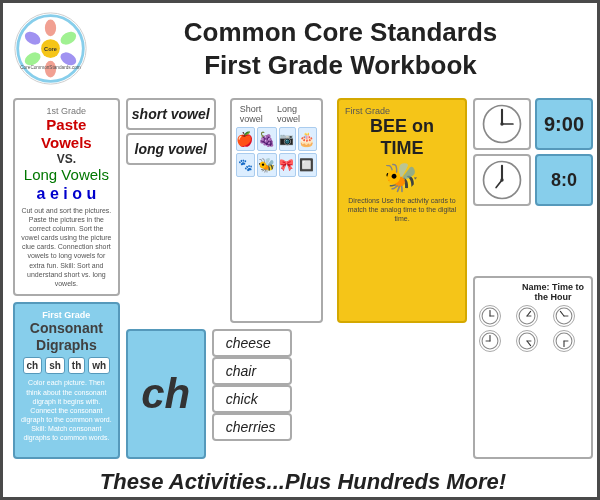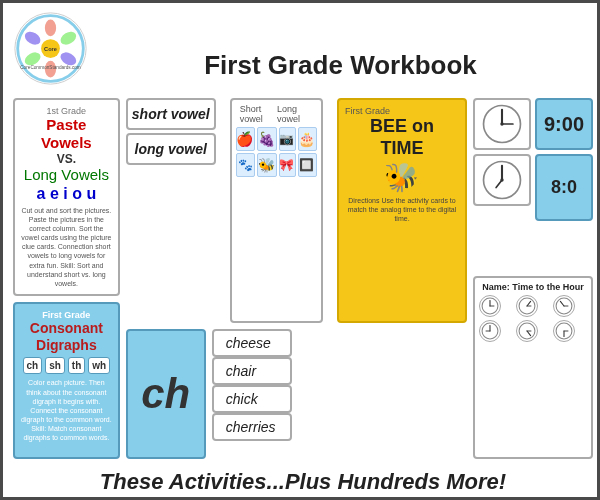--- a/index.html
+++ b/index.html
@@ -109,21 +109,21 @@
       flex: 1;
     }
     .card-consonant .grade-label {
       font-size: 9px;
       color: #fff;
       font-weight: bold;
     }
     .card-consonant .main-title {
       font-size: 14px;
       font-weight: 900;
-      color: #b91c1c;
+      color: #404040;
       line-height: 1.2;
     }
     .card-consonant .digraphs-row {
       display: flex;
       justify-content: center;
       gap: 3px;
       margin: 4px 0;
     }
     .digraph-box {
       background: #fff;
@@ -313,21 +313,21 @@
       justify-content: center;
       font-size: 20px;
       font-weight: 900;
       color: #222;
     }
     .clock-digital-2 {
       background: #87ceeb;
       border: 2px solid #5599bb;
       border-radius: 4px;
       width: 58px;
-      height: 67px;
+      height: 52px;
       display: flex;
       align-items: center;
       justify-content: center;
       font-size: 18px;
       font-weight: 900;
       color: #222;
     }
 
     .card-worksheet {
       background: #fff;
@@ -335,20 +335,21 @@
       border-radius: 4px;
       padding: 4px;
       flex: 1;
     }
     .worksheet-title {
       font-size: 9px;
       font-weight: bold;
       color: #222;
       text-align: center;
       margin-bottom: 3px;
+      margin-left: 40px;
     }
     .clock-grid {
       display: grid;
       grid-template-columns: repeat(3, 1fr);
       gap: 3px;
     }
     .mini-clock {
       background: #fff;
       border: 1px solid #aaa;
       border-radius: 50%;
@@ -397,21 +398,21 @@
         <ellipse cx="40" cy="18" rx="6" ry="9" fill="#87e" opacity="0.8" transform="rotate(120 40 40)"></ellipse>
         <ellipse cx="40" cy="18" rx="6" ry="9" fill="#e87" opacity="0.8" transform="rotate(180 40 40)"></ellipse>
         <ellipse cx="40" cy="18" rx="6" ry="9" fill="#8e7" opacity="0.8" transform="rotate(240 40 40)"></ellipse>
         <ellipse cx="40" cy="18" rx="6" ry="9" fill="#87e" opacity="0.8" transform="rotate(300 40 40)"></ellipse>
         <circle cx="40" cy="40" r="10" fill="#f5c518"></circle>
         <text x="40" y="43" text-anchor="middle" font-size="6" fill="#333" font-weight="bold">Core</text>
         <text x="40" y="62" text-anchor="middle" font-size="5" fill="#555">CoreCommonStandards.com</text>
       </svg>
     </div>
     <div class="header-title">
-      <br>
+      <span>Common Core Standards</span><br>
       <span>First Grade Workbook</span>
     </div>
   </div>
 
   <div class="main-content">
 
     <div class="left-col">
       <div class="card-short-long">
         <div class="grade-label">1st Grade</div>
         <div class="main-title">Paste Vowels</div>

